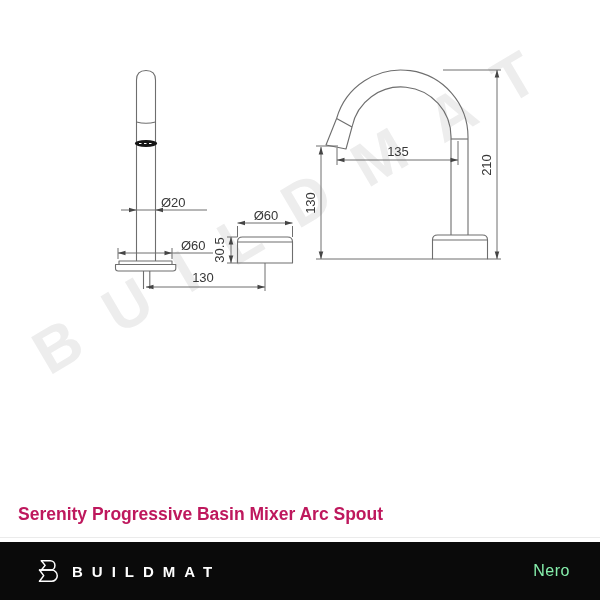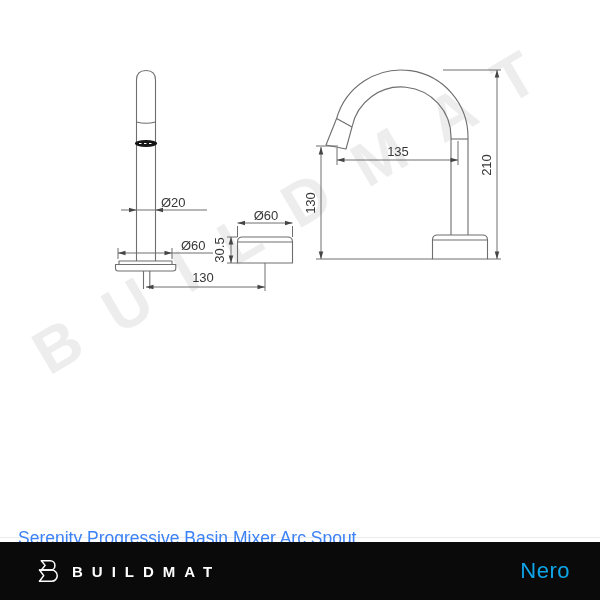--- a/index.html
+++ b/index.html
@@ -36,40 +36,40 @@
   .part { fill: none; stroke: #6e6e6e; stroke-width: 1.1; stroke-linejoin: round; }
   .dimline { fill: none; stroke: #6e6e6e; stroke-width: 1; }
   .arrow { fill: #454545; stroke: none; }
   .dimtext { fill: #373737; font-size: 13px; font-family: "Liberation Sans", sans-serif; }
   
   .divider {
     position: absolute; left: 0; top: 537px;
     width: 600px; height: 1px; background: #ebebeb;
   }
   .title {
-    position: absolute; left: 18px; top: 528px;
-    font-size: 17.5px; font-weight: 400; color: #3b82f6;
+    position: absolute; left: 18px; top: 504px;
+    font-size: 17.5px; font-weight: 700; color: #be185d;
     white-space: nowrap;
   }
   
   .footer {
     position: absolute; left: 0; top: 542px;
     width: 600px; height: 58px;
     background: #0a0a0a;
     display: flex; align-items: center;
   }
   .brand-left { display: flex; align-items: center; margin-left: 32px; }
   .brand-left svg { display: block; }
   .brand-word {
     color: #ffffff; font-size: 15px; font-weight: 700;
     letter-spacing: 9px; margin-left: 10px; white-space: nowrap;
   }
   .brand-right {
     margin-left: auto; margin-right: 30px;
-    color: #0ea5e9; font-size: 22px; font-weight: 400;
+    color: #86efac; font-size: 16px; font-weight: 400;
     letter-spacing: 0.5px; white-space: nowrap;
   }
 </style>
 </head>
 <body>
 
 <div class="watermark">BUILDMAT</div>
 
 <svg class="drawing" viewBox="0 0 600 500">
 

